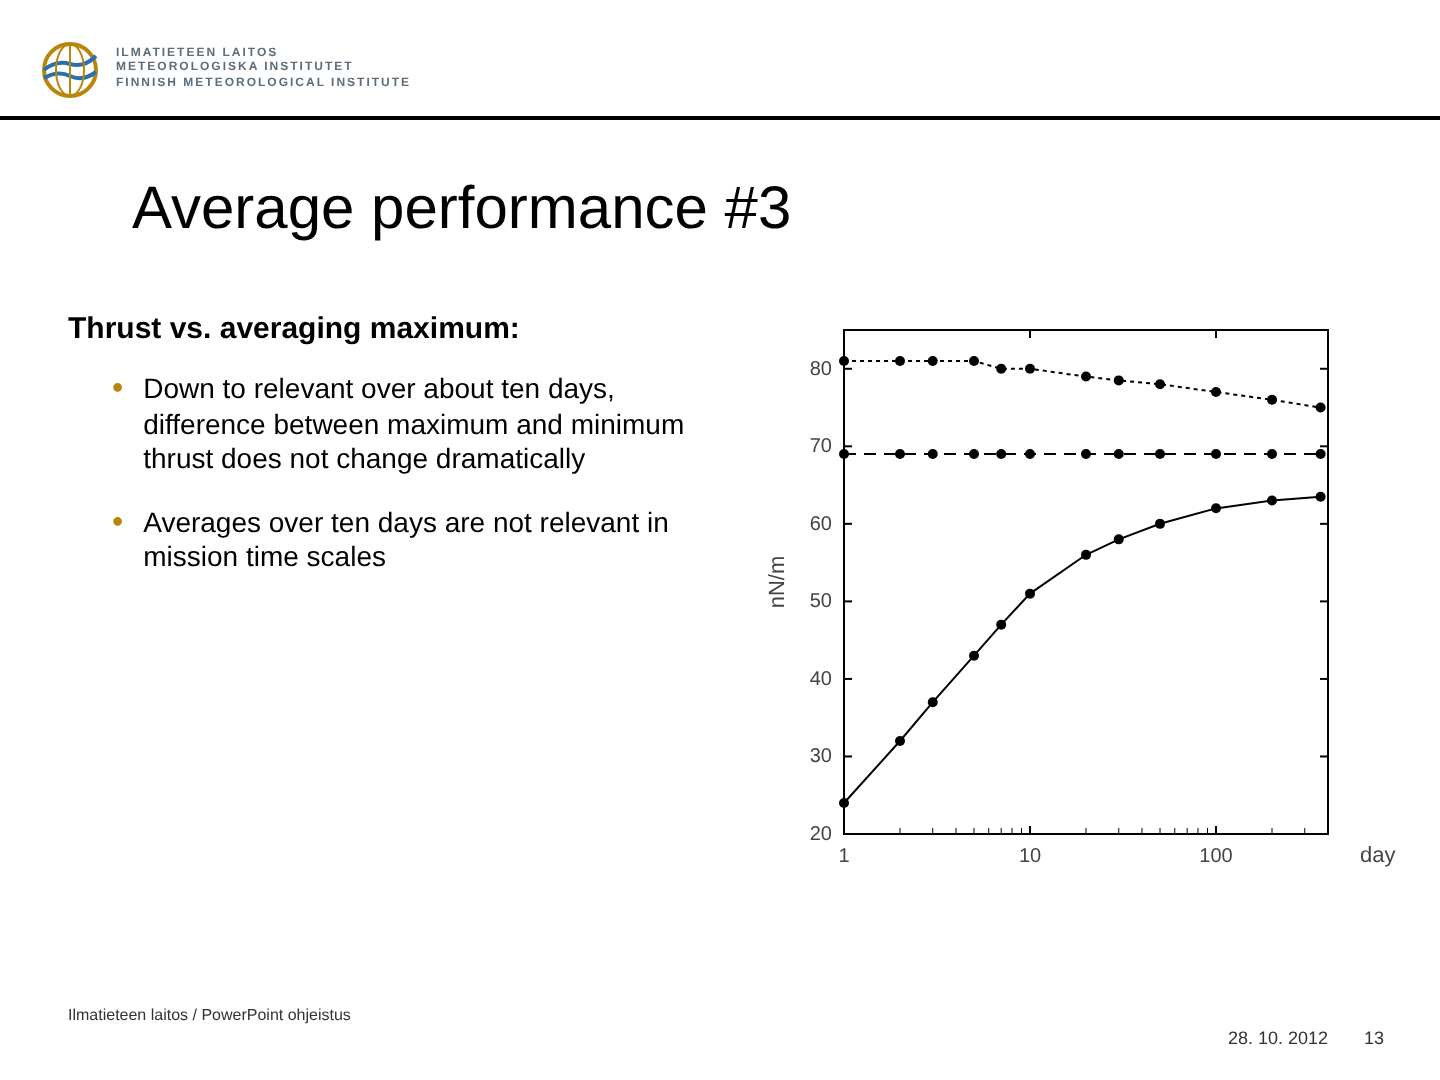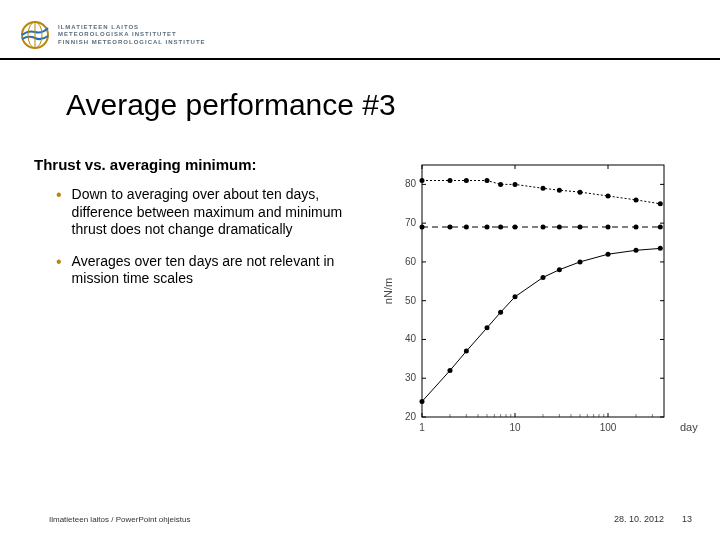--- a/index.html
+++ b/index.html
@@ -112,25 +112,24 @@
   .series-dotted { stroke-dasharray: 2 2; }
   .series-dashed { stroke-dasharray: 6 4; }
   .series-solid  { }
   .pt {
     fill: #000;
     stroke: none;
   }
   
   .footer-left {
     position: absolute;
-    bottom: 16px;
+    bottom: 28px;
     left: 34px;
     font-size: 8px;
     color: #333;
-    margin-left: 15px;
   }
   .footer-date {
     position: absolute;
     bottom: 16px;
     right: 56px;
     font-size: 9px;
     color: #333;
   }
   .footer-page {
     position: absolute;
@@ -158,26 +157,26 @@
     <div class="logo-text">
       <span>ILMATIETEEN LAITOS</span>
       <span>METEOROLOGISKA INSTITUTET</span>
       <span>FINNISH METEOROLOGICAL INSTITUTE</span>
     </div>
   </div>
   <div class="header-rule"></div>
 
   <div class="title">Average performance #3</div>
 
-  <div class="subtitle">Thrust vs. averaging minimum:</div>
+  <div class="subtitle">Thrust vs. averaging maximum:</div>
 
   <div class="body">
     <div class="bullet">
       <span class="bullet-dot">•</span>
-      <span>Down to averaging over about ten days, difference between maximum and minimum thrust does not change dramatically</span>
+      <span>Down to relevant over about ten days, difference between maximum and minimum thrust does not change dramatically</span>
     </div>
     <div class="bullet">
       <span class="bullet-dot">•</span>
       <span>Averages over ten days are not relevant in mission time scales</span>
     </div>
   </div>
 
   <div class="chart-wrap">
     <svg class="chart-svg" viewBox="0 0 320 300" id="chart-svg">
 

